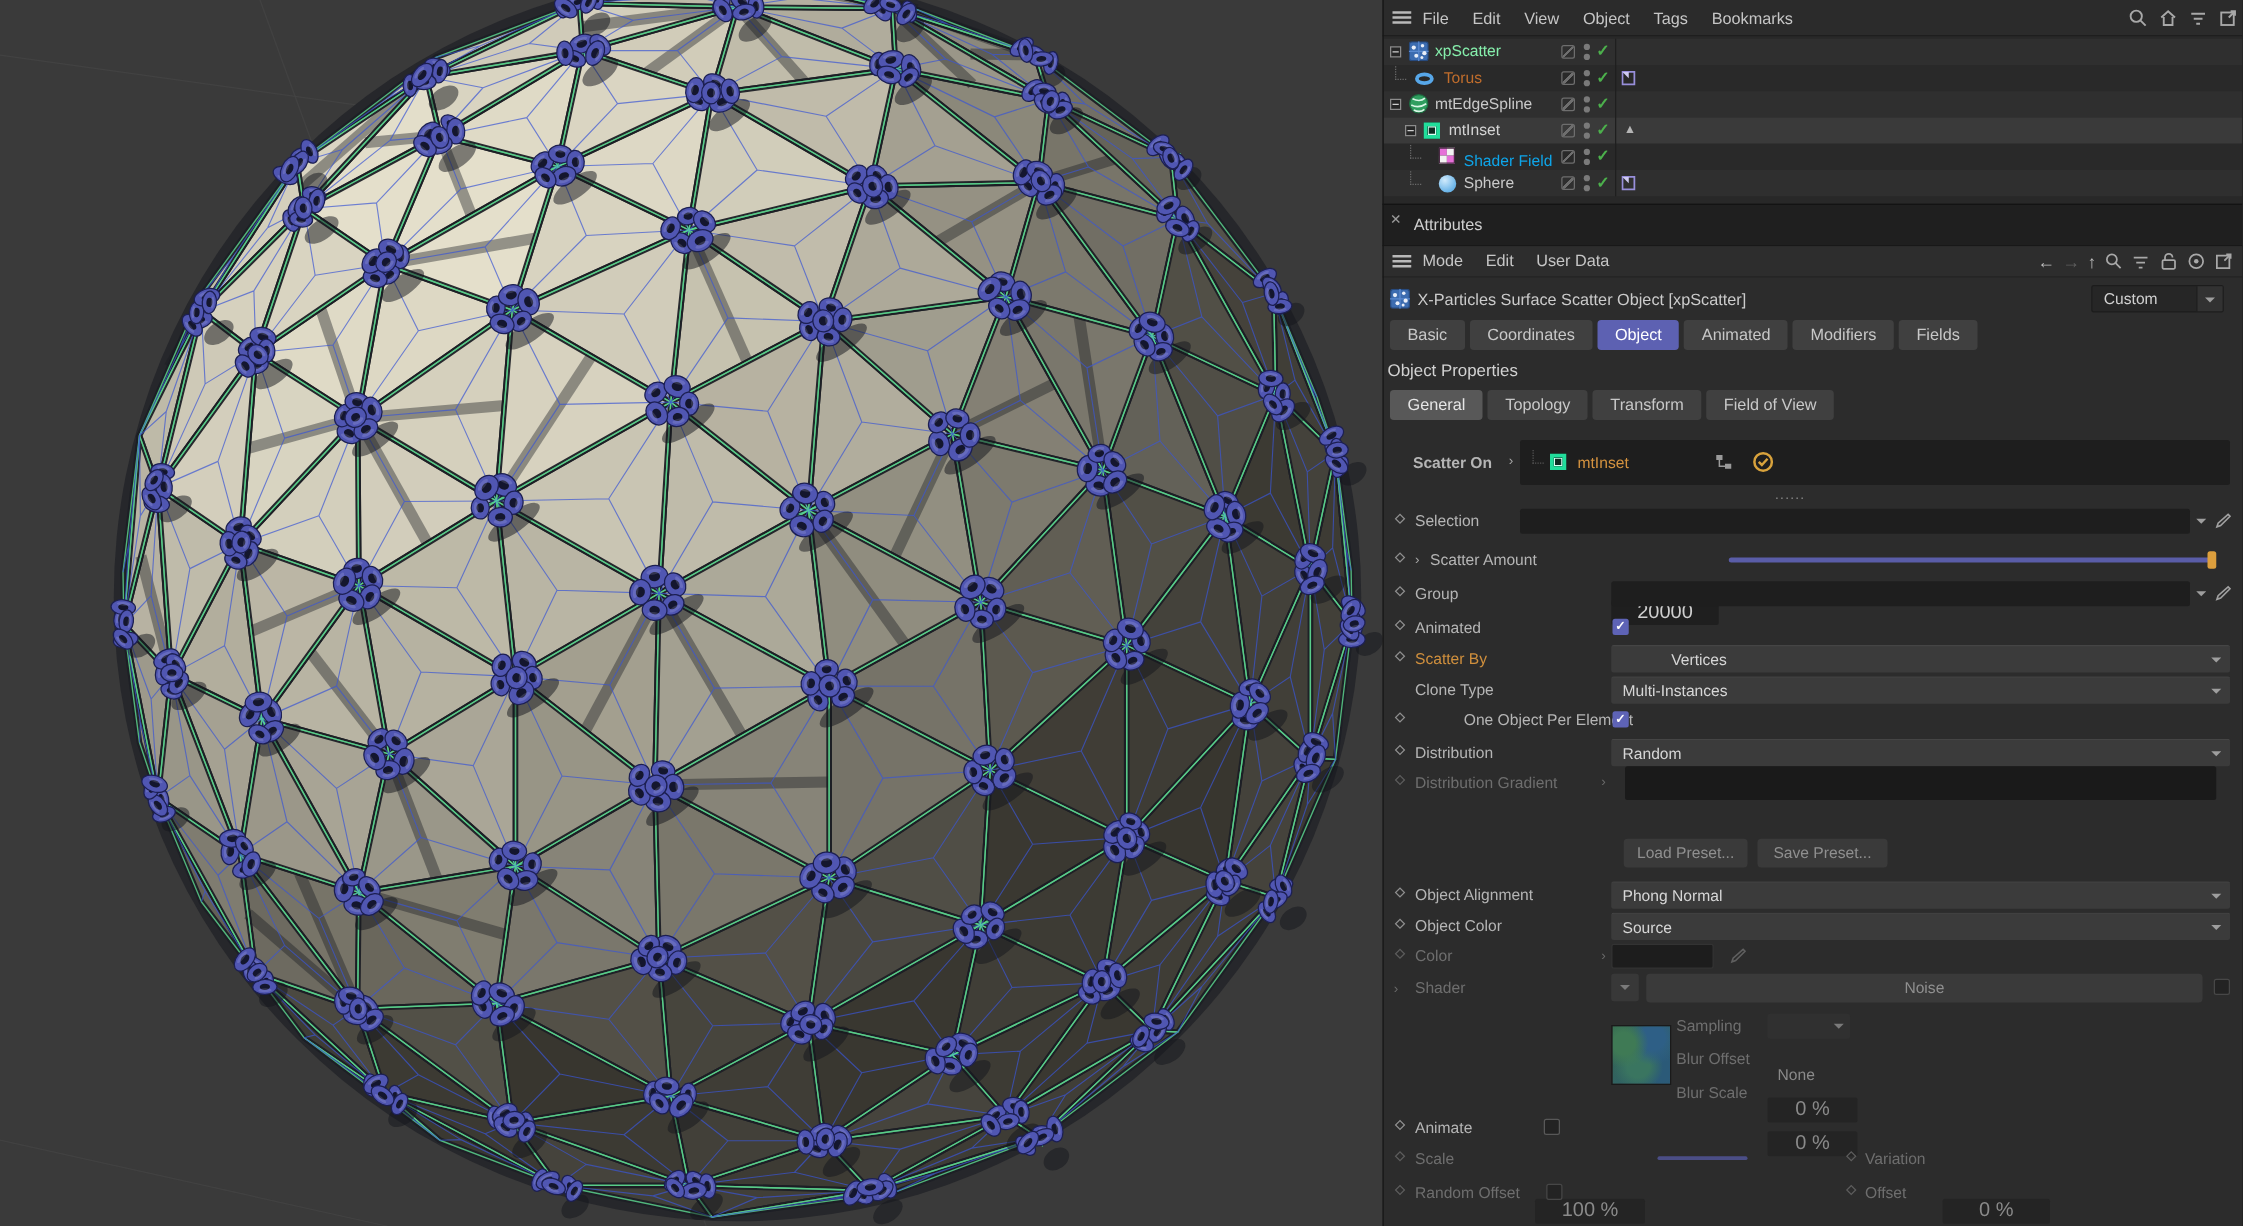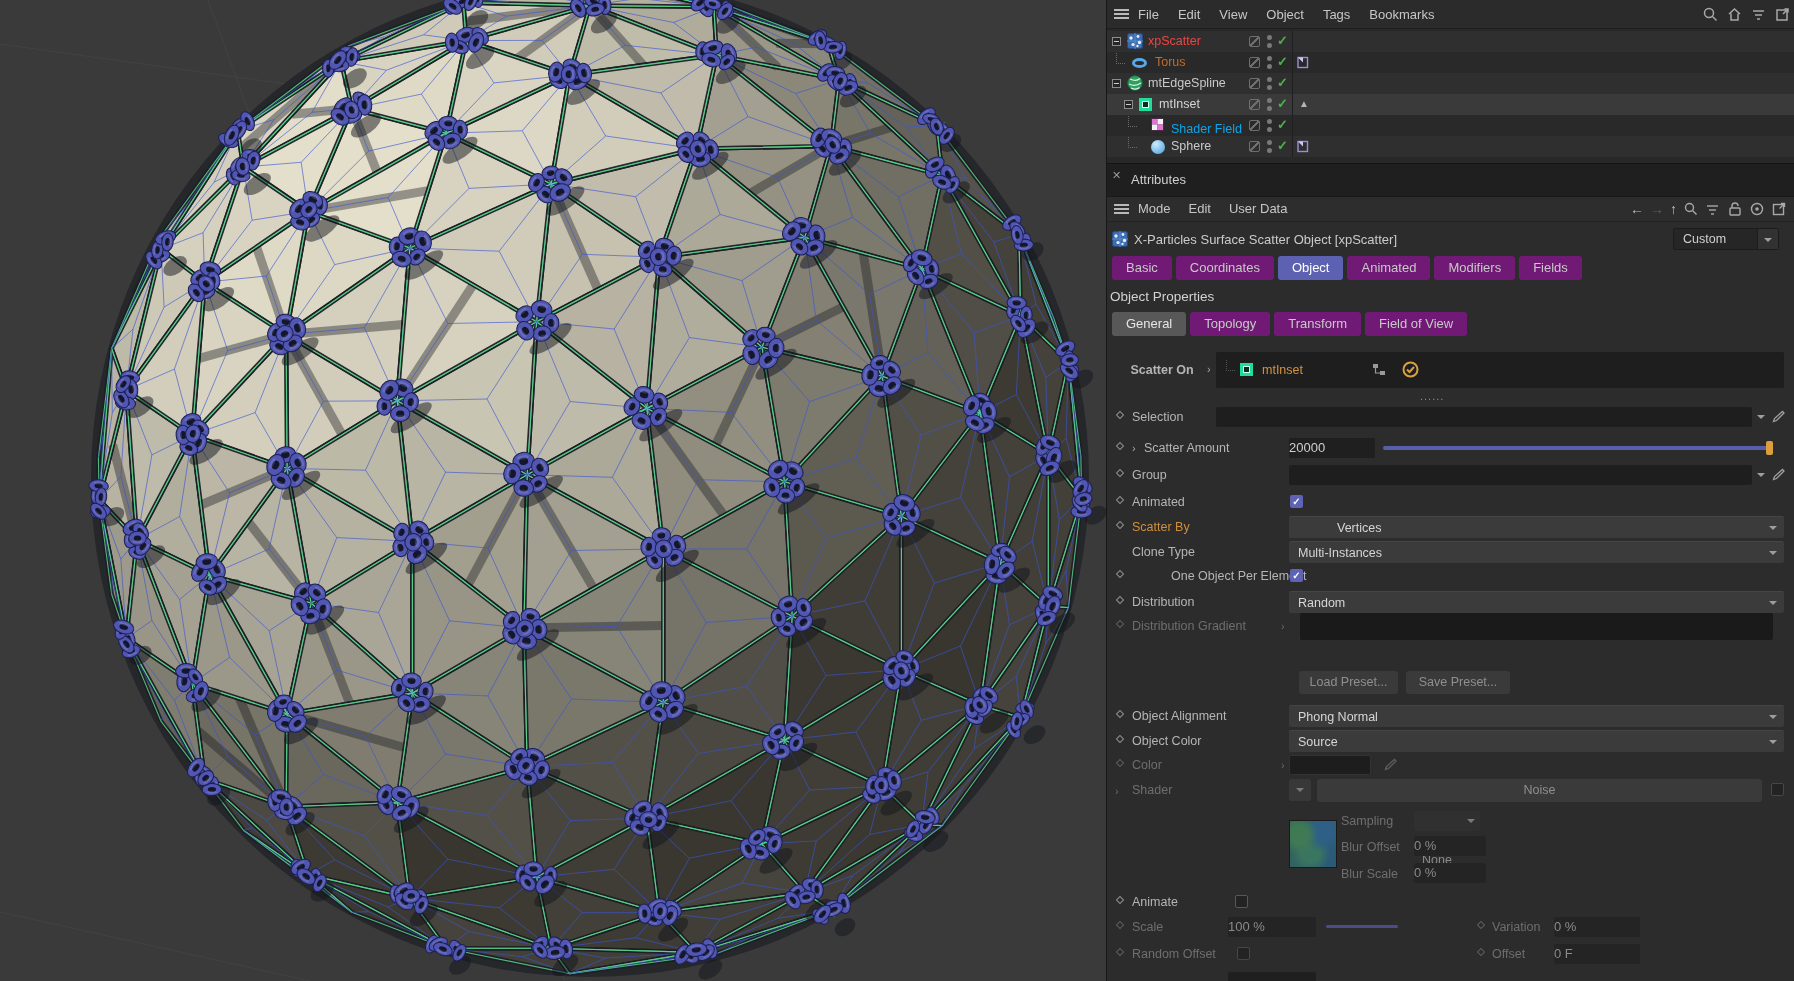--- a/index.html
+++ b/index.html
@@ -35,26 +35,26 @@
   .vdots i{position:absolute;left:0;width:5px;height:5px;border-radius:50%;background:#7a7a7a;}
   .vdots i:nth-child(1){top:0}.vdots i:nth-child(2){top:8px}
   .chk-green{position:absolute;top:2px;font-size:13px;font-weight:bold;color:#4cb04c;}
   .tri-gray{position:absolute;top:4px;font-size:10px;color:#b5b5b5;}
   
   .ic-torus{position:absolute;top:6px;width:15px;height:10px;border-radius:50%;border:3px solid #57a7e9;}
   .ic-cube{position:absolute;top:4px;width:13px;height:13px;border:3px solid #21dd9b;background:#0e2b22;box-shadow:inset 0 0 0 1px #d8fff2;}
   .ic-sphere{position:absolute;top:4px;width:14px;height:14px;border-radius:50%;background:radial-gradient(circle at 35% 30%,#cfeafc,#6ab4e8 70%);}
   
   .tabrow{position:absolute;display:flex;gap:4px;}
-  .tab{height:24px;line-height:24px;padding:0 14px;background:#701a75;border-radius:3px;font-size:13px;color:#c8c8c8;cursor:default;white-space:nowrap;}
+  .tab{height:24px;line-height:24px;padding:0 14px;background:#404040;border-radius:3px;font-size:13px;color:#c8c8c8;cursor:default;white-space:nowrap;}
   .tab.active-p{background:#5d61b2;color:#fff;}
   .tab.active-g{background:#585858;color:#e6e6e6;}
   
   .well{position:absolute;height:20px;background:#1e1e1e;border-radius:2px;}
-  .numbox{position:absolute;height:20px;background:#1f1f1f;border-radius:2px;color:#cfcfcf;font-size:13px;line-height:20px;}
+  .numbox{position:absolute;height:20px;background:#1f1f1f;border-radius:2px;color:#cfcfcf;font-size:16px;text-align:center;line-height:20px;margin-top:42px;}
   .numbox.dis{background:#242424;color:#8a8a8a;}
   .dd{position:absolute;height:22px;background:#3b3b3b;border-top:1px solid #454545;border-radius:2px;font-size:12.5px;color:#d6d6d6;line-height:22px;padding-left:9px;}
   .dd .arr{position:absolute;right:7px;top:9px;}
   .arr{width:0;height:0;border-left:4px solid transparent;border-right:4px solid transparent;border-top:4px solid #9e9e9e;display:inline-block;}
   .arr.dim{border-top-color:#7a7a7a;}
   .cb{position:absolute;width:13px;height:13px;border-radius:2px;}
   .cb.on{background:#5e63b6;color:#fff;font-size:10px;line-height:13px;text-align:center;font-weight:bold;}
   .cb.off{background:#232323;border:1px solid #585858;}
   .cb.off.dis{border-color:#474747;}
   .diamond{position:absolute;width:6px;height:6px;border:1px solid #8f8f8f;transform:rotate(45deg);}
@@ -2876,21 +2876,21 @@
     <svg class="icon-svg" style="left:20px;top:2px;" width="16" height="16">
         <rect x="0.5" y="0.5" width="15" height="15" rx="2" fill="#3c6cb0" stroke="#274a7e"></rect>
         <line x1="0" y1="8" x2="16" y2="8" stroke="#5a8ad0" stroke-width="1"></line>
         <line x1="8" y1="0" x2="8" y2="16" stroke="#5a8ad0" stroke-width="1"></line>
         <circle cx="4" cy="5" r="1.7" fill="#e8eef8"></circle>
         <circle cx="11" cy="3.5" r="1.4" fill="#e8eef8"></circle>
         <circle cx="12.5" cy="9.5" r="1.7" fill="#e8eef8"></circle>
         <circle cx="6" cy="11.5" r="1.6" fill="#e8eef8"></circle>
         <circle cx="10.5" cy="13" r="1.2" fill="#e8eef8"></circle>
       </svg>
-    <span class="treetxt abs" style="left:41px;top:3px;color:#ef4444;">xpScatter</span>
+    <span class="treetxt abs" style="left:41px;top:3px;color:#86efac;">xpScatter</span>
     <span class="layerbox" style="left:142px;"></span>
     <span class="vdots" style="left:160px;">
         <i></i>
         <i></i>
       </span>
     <span class="chk-green" style="left:170px;">✓</span>
   </div>
 
   <div class="om-row" style="top:52px;background:#292929;">
     <span class="elbow" style="left:9px;top:1px;"></span>

